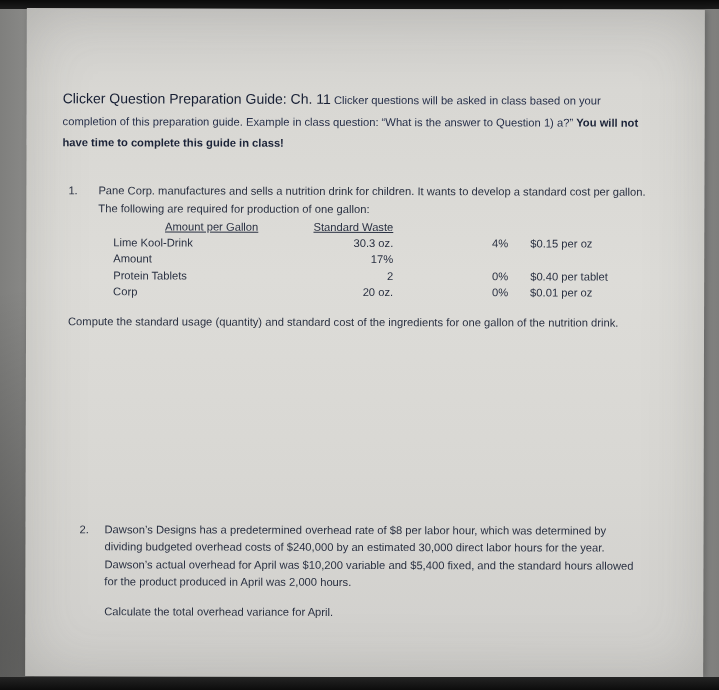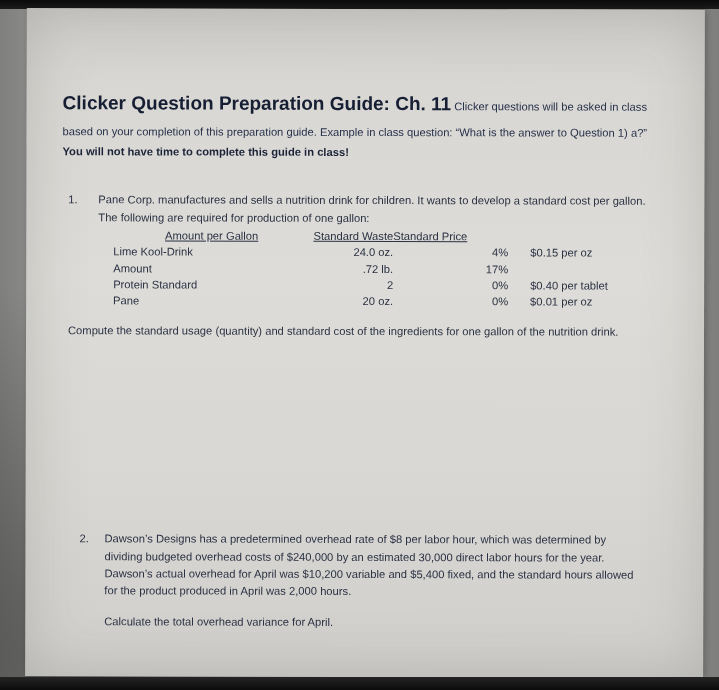--- a/index.html
+++ b/index.html
@@ -36,22 +36,22 @@
     padding: 78px 50px 0 36px;
     color: #2a3142;
     transform: rotate(0.15deg);
   }
   .intro {
     font-size: 11.2px;
     line-height: 1.82;
     color: #27304a;
   }
   .title-bold {
-    font-size: 19px;
-    font-weight: 700;
+    font-size: 14px;
+    font-weight: 400;
     color: #161e33;
   }
   .bold { font-weight: 700; color: #1b2338; }
   .q {
     font-size: 11.2px;
     line-height: 1.55;
   }
   .q1 { margin-top: 30px; display: flex; padding-left: 6px; }
   .q1 .qnum { width: 30px; flex: 0 0 30px; }
   .q1 .qtext { flex: 1; max-width: 548px; }
@@ -93,41 +93,39 @@
 
     <div class="q q1">
       <span class="qnum">1.</span>
       <span class="qtext">Pane Corp. manufactures and sells a nutrition drink for children. It wants to develop a standard cost per gallon. The following are required for production of one gallon:</span>
     </div>
 
     <div class="table">
       <div class="tr">
         <span class="th c2">Amount per Gallon</span>
         <span class="th c3">Standard Waste</span>
-        <span class="th c4">Standard Price</span>
       </div>
       <div class="tr">
         <span class="td c1">Lime Kool-Drink</span>
-        <span class="td c2">24.0 oz.</span>
+        <span class="td c2">30.3 oz.</span>
         <span class="td c3">4%</span>
         <span class="td c4">$0.15 per oz</span>
       </div>
       <div class="tr">
         <span class="td c1">Amount</span>
-        <span class="td c2">.72 lb.</span>
         <span class="td c3">17%</span>
       </div>
       <div class="tr">
-        <span class="td c1">Protein Standard</span>
+        <span class="td c1">Protein Tablets</span>
         <span class="td c2">2</span>
         <span class="td c3">0%</span>
         <span class="td c4">$0.40 per tablet</span>
       </div>
       <div class="tr">
-        <span class="td c1">Pane</span>
+        <span class="td c1">Corp</span>
         <span class="td c2">20 oz.</span>
         <span class="td c3">0%</span>
         <span class="td c4">$0.01 per oz</span>
       </div>
     </div>
 
     <p class="compute">Compute the standard usage (quantity) and standard cost of the ingredients for one gallon of the nutrition drink.</p>
 
     <div class="q q2">
       <span class="qnum">2.</span>

